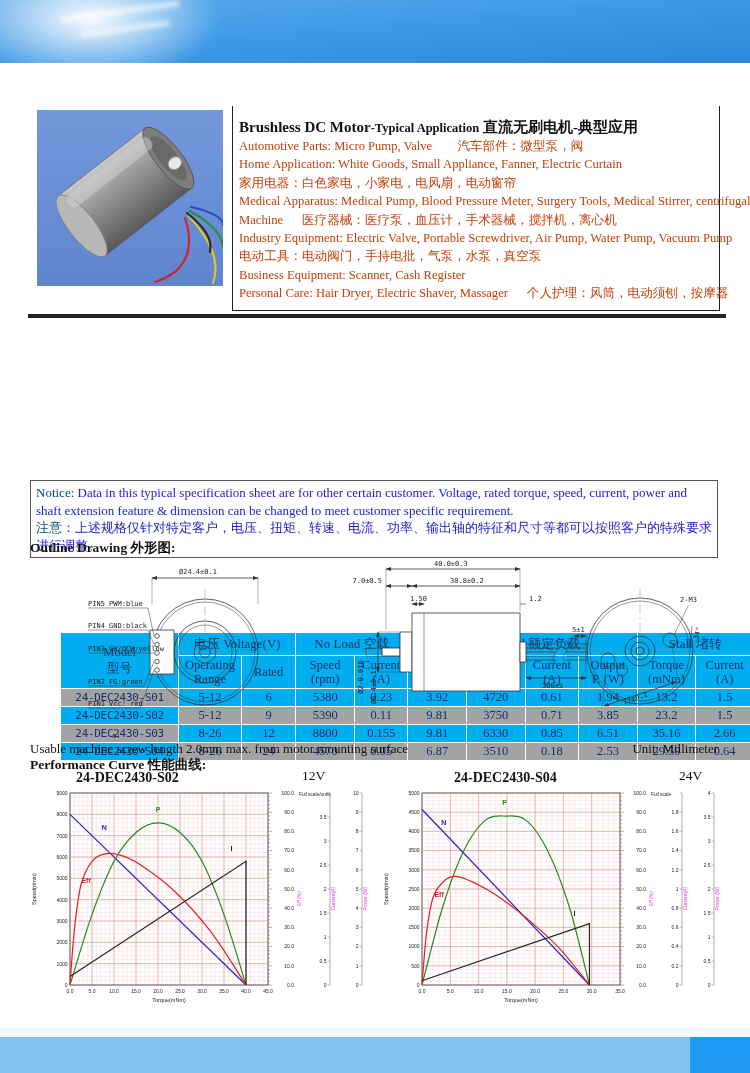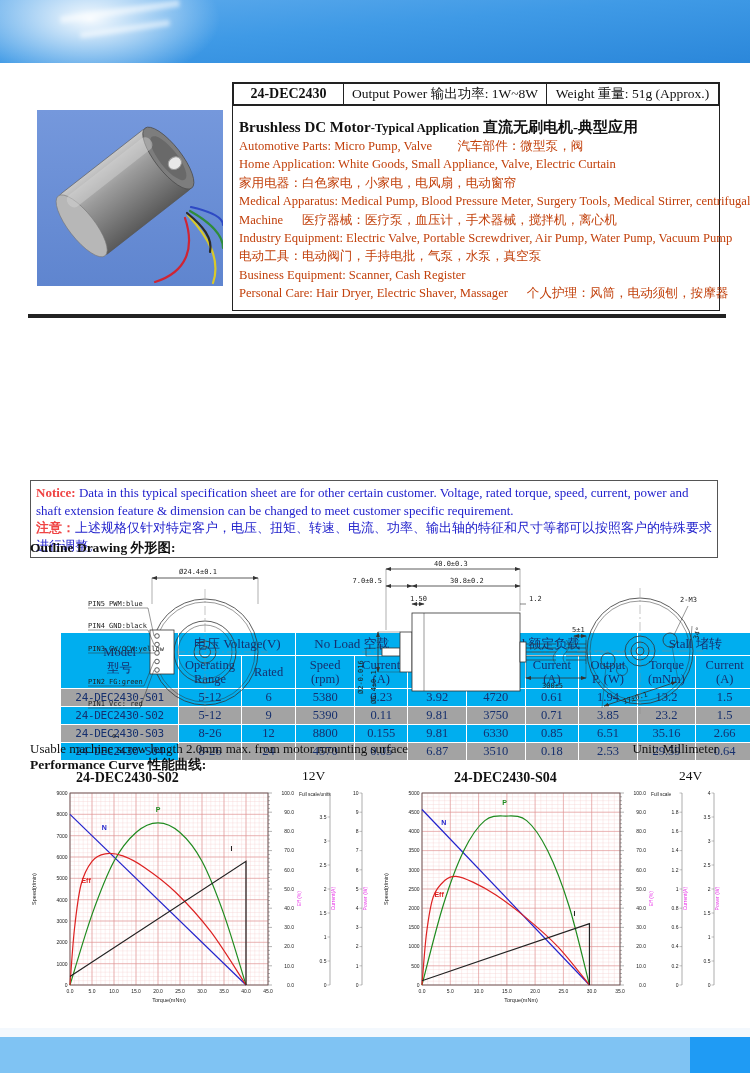--- a/index.html
+++ b/index.html
@@ -38,21 +38,21 @@
   .spec tbody td{height:17px;border-top:1px solid #6d8fc0;}
   .spec tbody td.model{font-family:"DejaVu Sans Mono",monospace;font-size:11px;letter-spacing:-0.3px;}
   .spec-wrap{position:absolute;left:28px;top:314px;width:694px;border:2px solid #222;}
   .spec-inner{width:100%;border-collapse:collapse;font-size:12.5px;color:#16306e;}
   
   .charac{position:absolute;left:30px;top:443px;width:690px;font-size:13px;line-height:17.5px;}
   .charac b{font-weight:bold;}
   
   .notice{position:absolute;left:30px;top:480px;width:688px;box-sizing:border-box;border:1px solid #555;
     padding:3px 5px;font-size:13px;line-height:17.5px;color:#2222cc;}
-  .notice .red{color:#ef4444;font-weight:bold;}
+  .notice .red{color:#0c4a6e;font-weight:normal;}
   
   .outline-h{position:absolute;left:30px;top:539px;font-size:13.5px;font-weight:bold;}
   .outline-svg{position:absolute;left:30px;top:556px;}
   .screw-note{position:absolute;left:30px;top:741px;font-size:13px;}
   .unit-note{position:absolute;right:32px;top:741px;font-size:13px;}
   .perf-h{position:absolute;left:30px;top:756px;font-size:13.5px;font-weight:bold;}
   .c-title{position:absolute;font-size:14px;font-weight:bold;}
   .c-volt{position:absolute;font-size:13.5px;}
   .chart{position:absolute;width:344px;height:234px;}
   
@@ -66,25 +66,20 @@
 <body>
 
 <div class="sheet">
 
   <div class="band-top">
     <div class="band-glow"></div>
     <div class="band-streak" style="left:60px;top:8px;width:120px;height:7px;transform:rotate(-8deg);"></div>
     <div class="band-streak" style="left:80px;top:26px;width:90px;height:6px;transform:rotate(-8deg);"></div>
   </div>
 
-  <div class="titlebar">
-    <div class="cell tb-model">24-DEC2430</div>
-    <div class="cell tb-power">Output Power  输出功率: 1W~8W</div>
-    <div class="cell tb-weight">Weight  重量: 51g (Approx.)</div>
-  </div>
 
   <div class="photo">
     <svg viewBox="0 0 186 176" width="186" height="176">
       <defs>
         <linearGradient id="pbg" x1="0" y1="0" x2="0" y2="1">
           <stop offset="0" stop-color="#7598dc"></stop>
             <stop offset="1" stop-color="#5f85cf"></stop>
         </linearGradient>
         <linearGradient id="gmetal" x1="0" y1="0" x2="0" y2="1">
           <stop offset="0" stop-color="#c9c9c9"></stop>
@@ -112,21 +107,21 @@
     </svg>
   </div>
 
   <div class="appbox">
     <div class="app-title">
       <span>Brushless DC Motor</span><span class="mid">-Typical Application</span>
       <span>直流无刷电机-典型应用</span>
     </div>
     <div id="app-lines">
         <div class="app-line">Automotive Parts: Micro Pump, Valve        汽车部件：微型泵，阀</div>
-        <div class="app-line">Home Application: White Goods, Small Appliance, Valve, Electric Curtain</div>
+        <div class="app-line">Home Application: White Goods, Small Appliance, Fanner, Electric Curtain</div>
         <div class="app-line">家用电器：白色家电，小家电，电风扇，电动窗帘</div>
         <div class="app-line">Medical Apparatus: Medical Pump, Blood Pressure Meter, Surgery Tools, Medical Stirrer, centrifugal</div>
         <div class="app-line">Machine      医疗器械：医疗泵，血压计，手术器械，搅拌机，离心机</div>
         <div class="app-line">Industry Equipment: Electric Valve, Portable Screwdriver, Air Pump, Water Pump, Vacuum Pump</div>
         <div class="app-line">电动工具：电动阀门，手持电批，气泵，水泵，真空泵</div>
         <div class="app-line">Business Equipment: Scanner, Cash Register</div>
         <div class="app-line">Personal Care: Hair Dryer, Electric Shaver, Massager      个人护理：风筒，电动须刨，按摩器</div>
       </div>
   </div>
 

